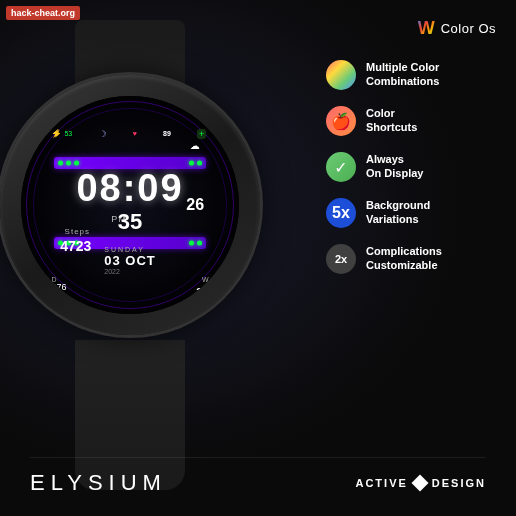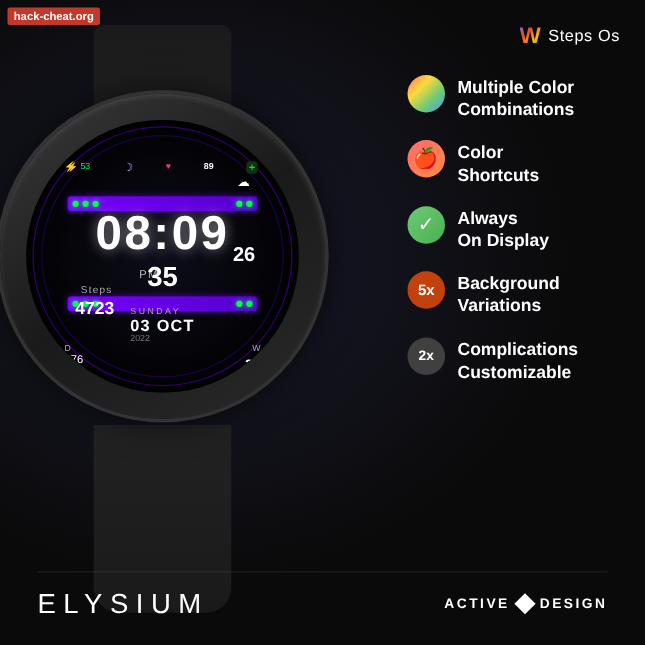--- a/index.html
+++ b/index.html
@@ -298,26 +298,26 @@
       flex-shrink: 0;
       display: flex;
       align-items: center;
       justify-content: center;
       font-size: 14px;
     }
 
     .feature-icon-color { background: linear-gradient(135deg, #ff6b6b, #ffd93d, #6bcb77, #4d96ff); }
     .feature-icon-shortcuts { background: linear-gradient(135deg, #ff6b6b 0%, #ff8c42 100%); }
     .feature-icon-display { background: linear-gradient(135deg, #6bcb77, #4caf50); }
-    .feature-icon-bg { background: #c2410c; color: white; font-weight: bold; font-size: 12px; }
+    .feature-icon-bg { background: #1d4ed8; color: white; font-weight: bold; font-size: 16px; }
     .feature-icon-comp { background: #404040; color: white; font-weight: bold; font-size: 11px; }
 
     .feature-text h4 {
       color: white;
-      font-size: 14px;
+      font-size: 11px;
       font-weight: 600;
       line-height: 1.3;
     }
 
     
     .bottom-bar {
       position: absolute;
       bottom: 20px;
       left: 0;
       right: 0;
@@ -379,21 +379,21 @@
   </style>
 </head>
 <body>
 
 <div class="bg"></div>
 
 <div class="watermark">hack-cheat.org</div>
 
 <div class="wear-os-badge">
   <span class="wear-w">W</span>
-  <span class="wear-os-text">Steps Os</span>
+  <span class="wear-os-text">Color Os</span>
 </div>
 
 <div class="watch-container">
 
   <div class="band-top"></div>
 
   <div class="watch-case-outer">
 
     <div class="watch-face">
       <div class="watch-face-content">

